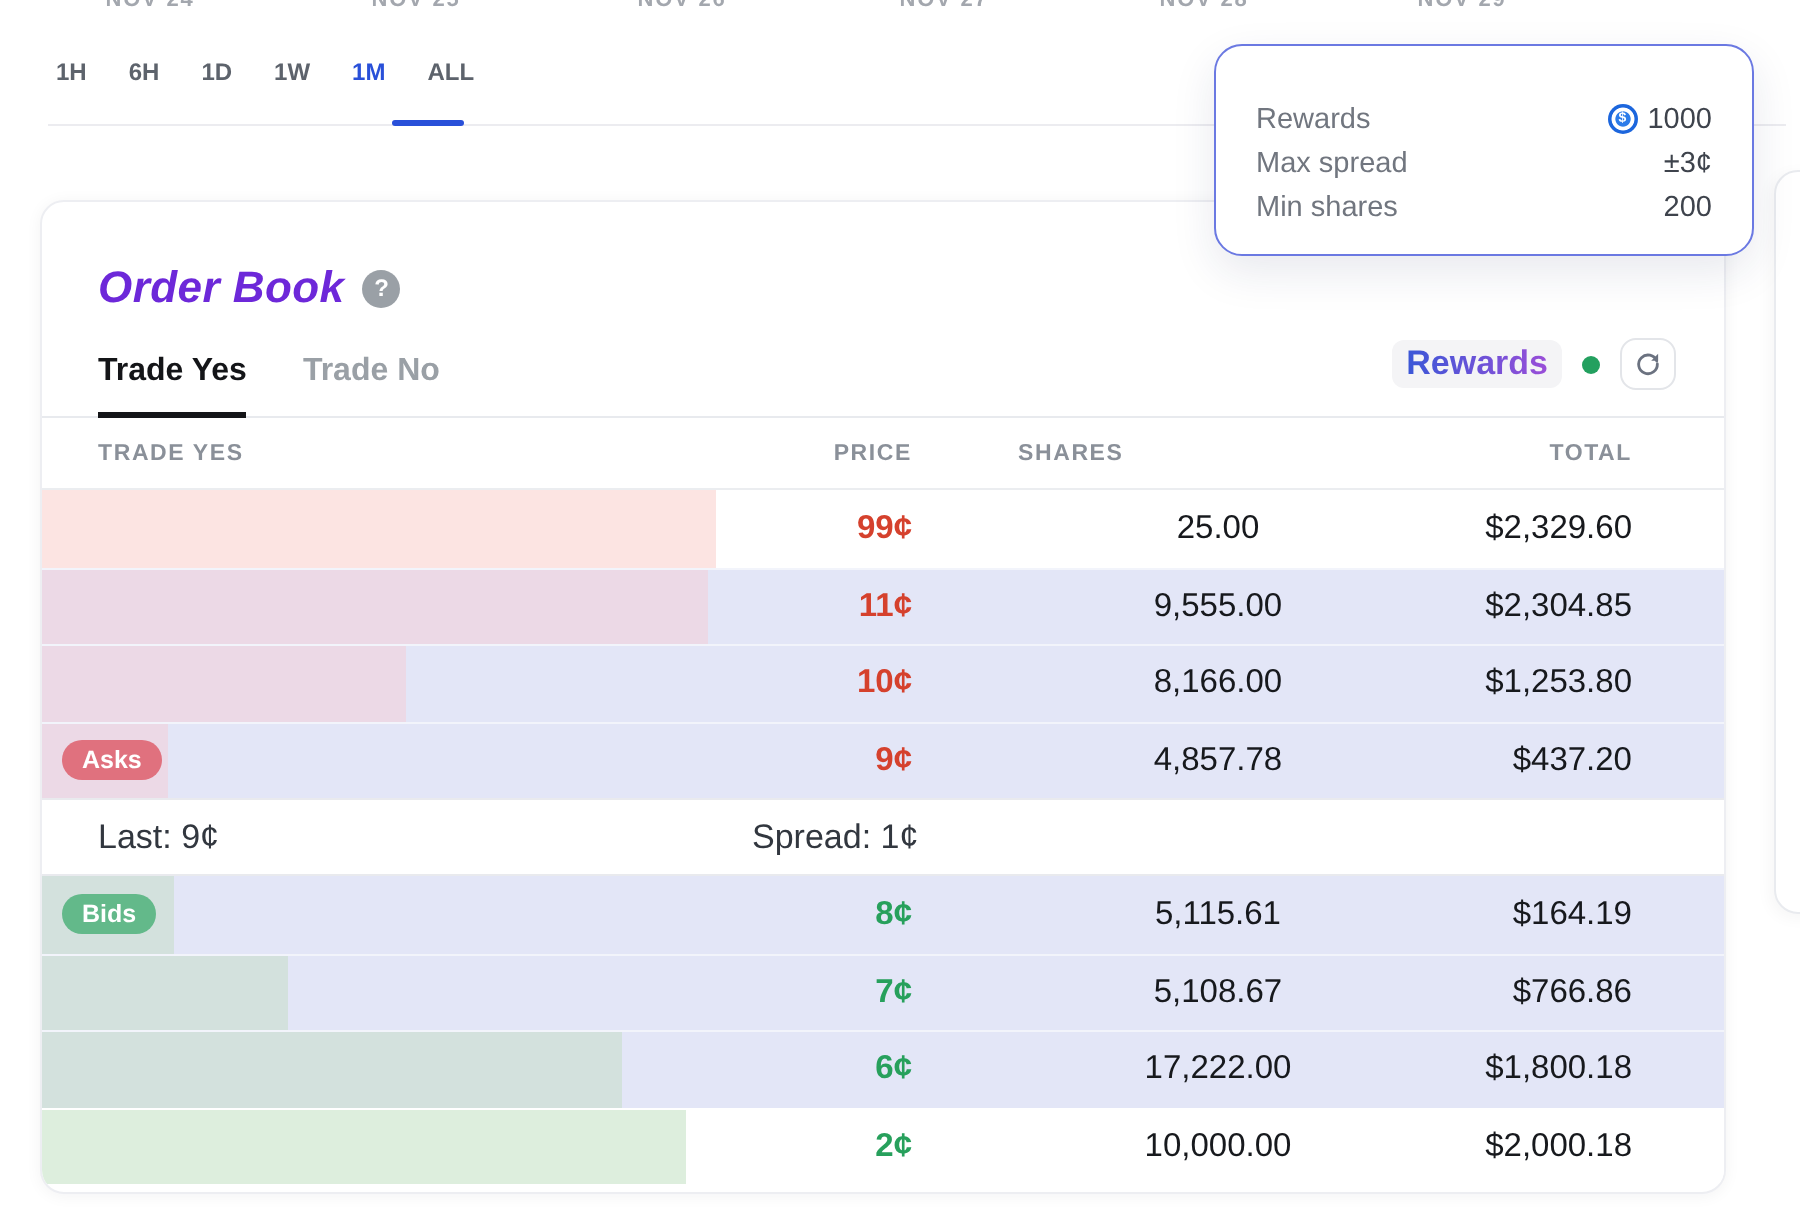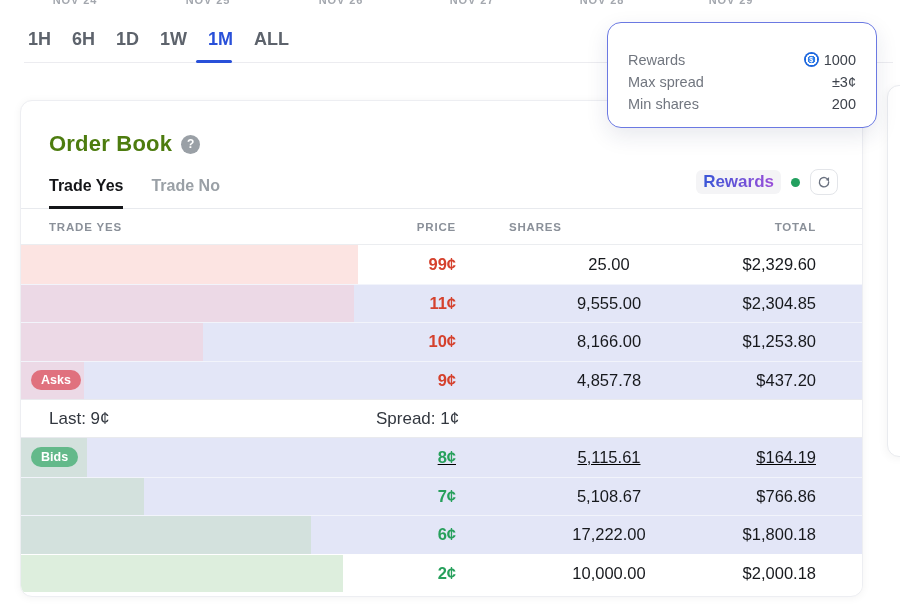--- a/index.html
+++ b/index.html
@@ -5,21 +5,21 @@
   * { margin:0; padding:0; box-sizing:border-box; }
   html,body { width:900px; height:615px; overflow:hidden; background:#ffffff;
               font-family:"Liberation Sans", sans-serif; position:relative; }
 
   
   .axis-date { position:absolute; top:-6px; width:70px; text-align:center;
                font-size:11px; letter-spacing:.08em; color:#a3a7ae; font-weight:600; }
 
   
   .time-row { position:absolute; left:28px; top:29px; display:flex; gap:21px; }
-  .time-btn { font-size:18px; font-weight:600; color:#5d636c; cursor:pointer; }
+  .time-btn { font-size:12px; font-weight:600; color:#5d636c; cursor:pointer; }
   .time-btn.active { color:#2950d9; }
   .time-divider { position:absolute; left:24px; top:62px; width:869px; height:1px; background:#ececf0; }
   .time-underline { position:absolute; left:196px; top:60px; width:36px; height:3px;
                     background:#2950d9; border-radius:2px; z-index:2; }
 
   
   .tooltip { position:absolute; left:607px; top:22px; width:270px;
              background:#fff; border:1.5px solid #6b79e2; border-radius:14px;
              box-shadow:0 8px 22px rgba(30,40,90,.10); padding:17px 20px 15px; z-index:30; }
   .tooltip-msg { font-size:14.5px; font-weight:700; color:#101114; line-height:1.42; }
@@ -36,21 +36,21 @@
   .side-panel { position:absolute; left:887px; top:85px; width:30px; height:372px;
                 background:#fff; border:1px solid #e9ebef; border-radius:12px;
                 box-shadow:-2px 2px 8px rgba(0,0,0,.04); }
 
   
   .card { position:absolute; left:20px; top:100px; width:843px; height:497px;
           background:#fff; border:1px solid #edeef2; border-radius:12px;
           box-shadow:0 1px 8px rgba(16,24,40,.05); overflow:hidden; }
 
   .ob-title-row { display:flex; align-items:center; gap:9px; padding:30px 28px 0; }
-  .ob-title { font-size:22px; font-weight:700; color:#4d7c0f; letter-spacing:.01em; }
+  .ob-title { font-size:22px; font-weight:700; color:#6d28d9; letter-spacing:.01em;font-style:italic; }
   .help-icon { width:19px; height:19px; border-radius:50%; background:#9aa0a6; color:#fff;
                font-size:12px; font-weight:700; display:flex; align-items:center; justify-content:center; cursor:pointer; }
 
   .ob-tabs-row { position:relative; height:52px; display:flex; align-items:flex-end;
                  padding:0 28px; border-bottom:1px solid #e8eaee; }
   .tab { font-size:16px; padding-bottom:13px; cursor:pointer; margin-right:28px; }
   .tab.active { font-weight:700; color:#141518; border-bottom:3px solid #141518; margin-bottom:-1px; padding-bottom:11px; }
   .tab.inactive { color:#9aa0a6; font-weight:600; }
 
   .rewards-cluster { position:absolute; right:24px; top:12px; display:flex; align-items:center; gap:10px; }
@@ -189,21 +189,21 @@
       <span class="cell shares">4,857.78</span>
       <span class="cell total">$437.20</span>
     </div>
   </div>
 
   <div class="mid-row">
     <span class="last">Last: 9¢</span>
     <span class="spread">Spread: 1¢</span>
   </div>
 
-  <div class="ob-row" style="background: rgb(227, 230, 247); text-decoration: underline;">
+  <div class="ob-row" style="background: rgb(227, 230, 247);">
     <div class="depth-bar" style="width: 66px; background: rgb(211, 225, 221);"></div>
     <span class="pill bids">Bids</span>
     <div class="grid-cols">
         <span></span>
       <span class="cell price bid">8¢</span>
         <span></span>
       <span class="cell shares">5,115.61</span>
       <span class="cell total">$164.19</span>
     </div>
   </div>

